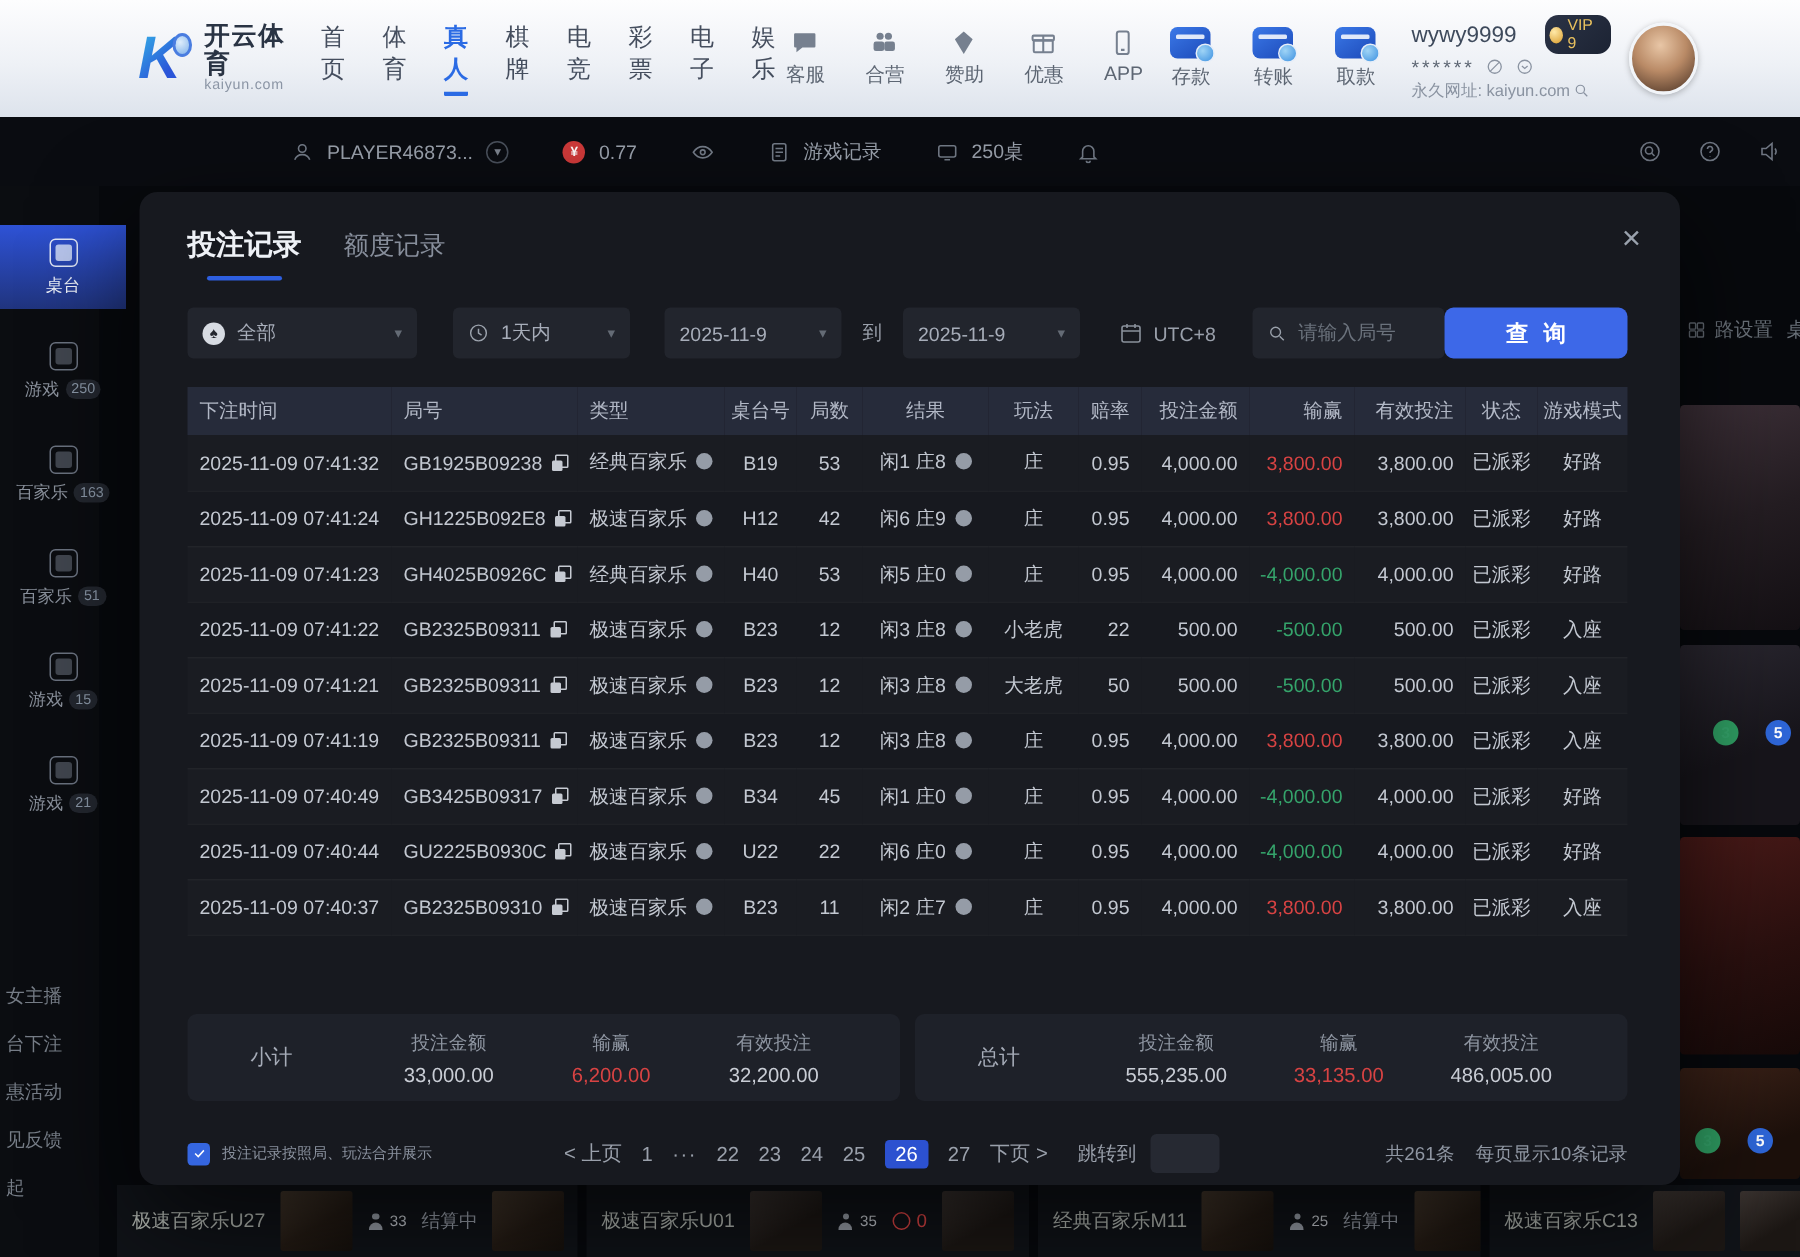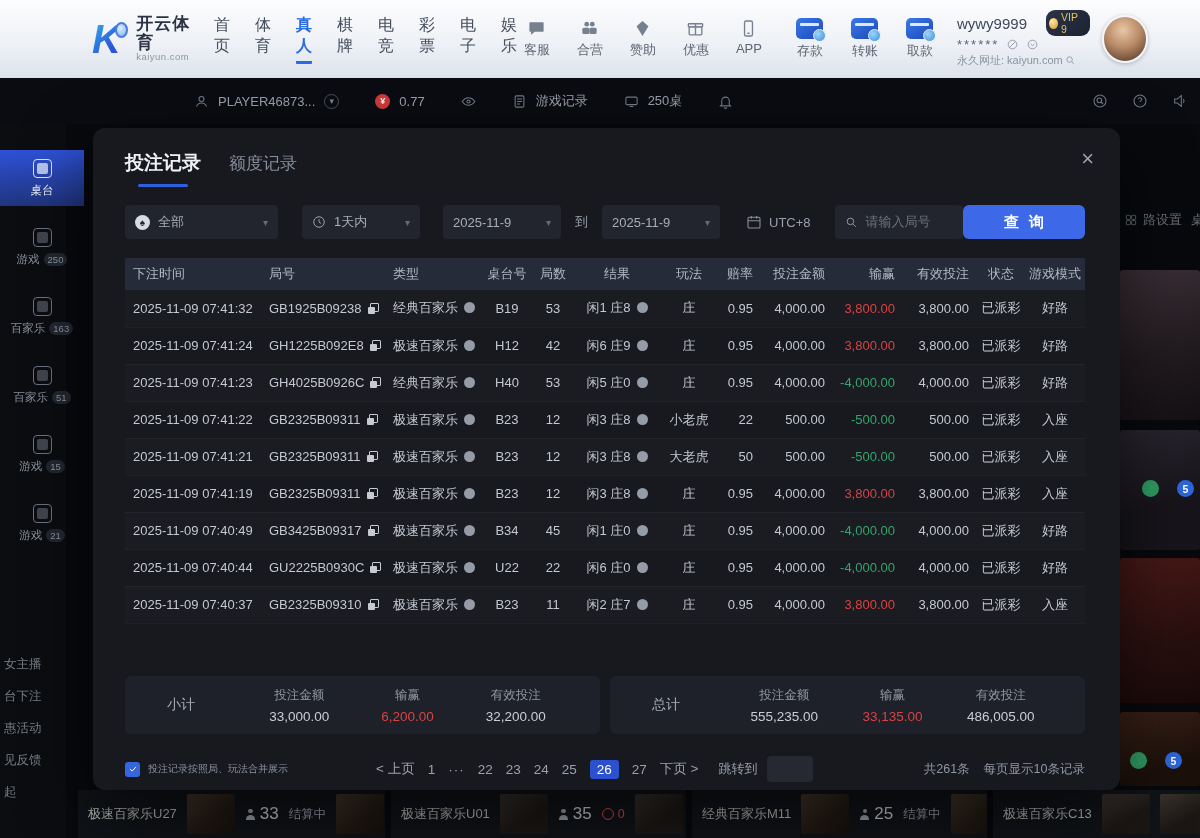--- a/index.html
+++ b/index.html
@@ -21,21 +21,21 @@
   .logo-domain { font-size:9.5px; color:#8b95a5; letter-spacing:.5px; }
   .nav { display:flex; gap:25px; margin-left:22px; }
   .nav-item { font-size:16px; color:#454e5e; cursor:pointer; padding-bottom:4px; }
   .nav-item.active { color:#2b6be4; font-weight:700; border-bottom:3px solid #2b6be4; border-radius:1px; }
   .hdr-right { display:flex; align-items:center; margin-left:auto; margin-right:86px; }
   .qgroup { display:flex; gap:13px; }
   .qitem { width:40px; display:flex; flex-direction:column; align-items:center; gap:3px; cursor:pointer; }
   .qitem svg { width:19px; height:19px; stroke:#76808f; fill:none; stroke-width:1.7; }
   .qitem svg.fill { fill:#76808f; stroke:none; }
   .qlabel { font-size:13px; color:#5d6673; white-space:nowrap; }
-  .wgroup { display:flex; gap:13px; margin-left:20px; }
+  .wgroup { display:flex; gap:13px; margin-left:4px; }
   .witem { width:42px; display:flex; flex-direction:column; align-items:center; gap:3px; cursor:pointer; }
   .wcard { position:relative; width:27px; height:21px; border-radius:5px;
     background:linear-gradient(145deg,#3b79e8,#1c49b8); }
   .wcard::before { content:""; position:absolute; left:4px; top:5px; width:19px; height:3px; background:rgba(255,255,255,.85); border-radius:1px; }
   .wcard::after { content:""; position:absolute; right:-3px; bottom:-3px; width:11px; height:11px; border-radius:50%;
     background:radial-gradient(circle at 35% 35%, #9fd4f6,#3a8fe0); border:1px solid #e7eef8; }
   .user-block { margin-left:16px; display:flex; flex-direction:column; gap:2px; }
   .u-row1 { display:flex; align-items:center; gap:19px; }
   .u-name { font-size:15px; color:#3e4a5c; }
   .vip { display:flex; align-items:center; gap:3px; background:linear-gradient(135deg,#2b3346,#1c2333);
@@ -168,21 +168,21 @@
   .notes { margin-left:auto; display:flex; gap:14px; font-size:12.5px; color:#8f96a2; white-space:nowrap; }
 
   
   .bottom-strip { position:absolute; left:78px; top:790px; width:1122px; height:48px; display:flex; gap:6px; z-index:6; }
   .bcard { height:48px; background:#101318; display:flex; align-items:center; gap:10px; padding:0 10px; overflow:hidden; }
   .bc1 { width:307px; } .bc2 { width:295px; } .bc3 { width:295px; } .bc4 { flex:1; }
   .b-title { font-size:13px; color:#b5bab4; white-space:nowrap; cursor:pointer; }
   .bthumb { width:48px; height:40px; border-radius:2px; flex:0 0 auto;
     background:linear-gradient(150deg,#473a2e 0%,#241b14 55%,#15100c 100%); }
   .bthumb.v2 { background:linear-gradient(150deg,#3a3330 0%,#1c1714 60%); }
-  .b-count { display:flex; align-items:center; gap:4px; font-size:17px; color:#c9cdd3; margin-left:auto; }
+  .b-count { display:flex; align-items:center; gap:4px; font-size:10px; color:#c9cdd3; margin-left:auto; }
   .person-ic { position:relative; width:11px; height:11px; }
   .person-ic::before { content:""; position:absolute; left:3.5px; top:0; width:4.5px; height:4.5px; border-radius:50%; background:#9aa0aa; }
   .person-ic::after { content:""; position:absolute; left:1px; bottom:0; width:9px; height:5px; border-radius:5px 5px 0 0; background:#9aa0aa; }
   .b-status { font-size:12.5px; color:#9aa0ab; white-space:nowrap; }
   .b-timer { display:flex; align-items:center; gap:4px; font-size:12.5px; color:#e04545; margin-left:auto; }
   .timer-ring { width:12px; height:12px; border-radius:50%; border:1.6px solid #e04545; }
 </style>
 </head>
 <body>
 

